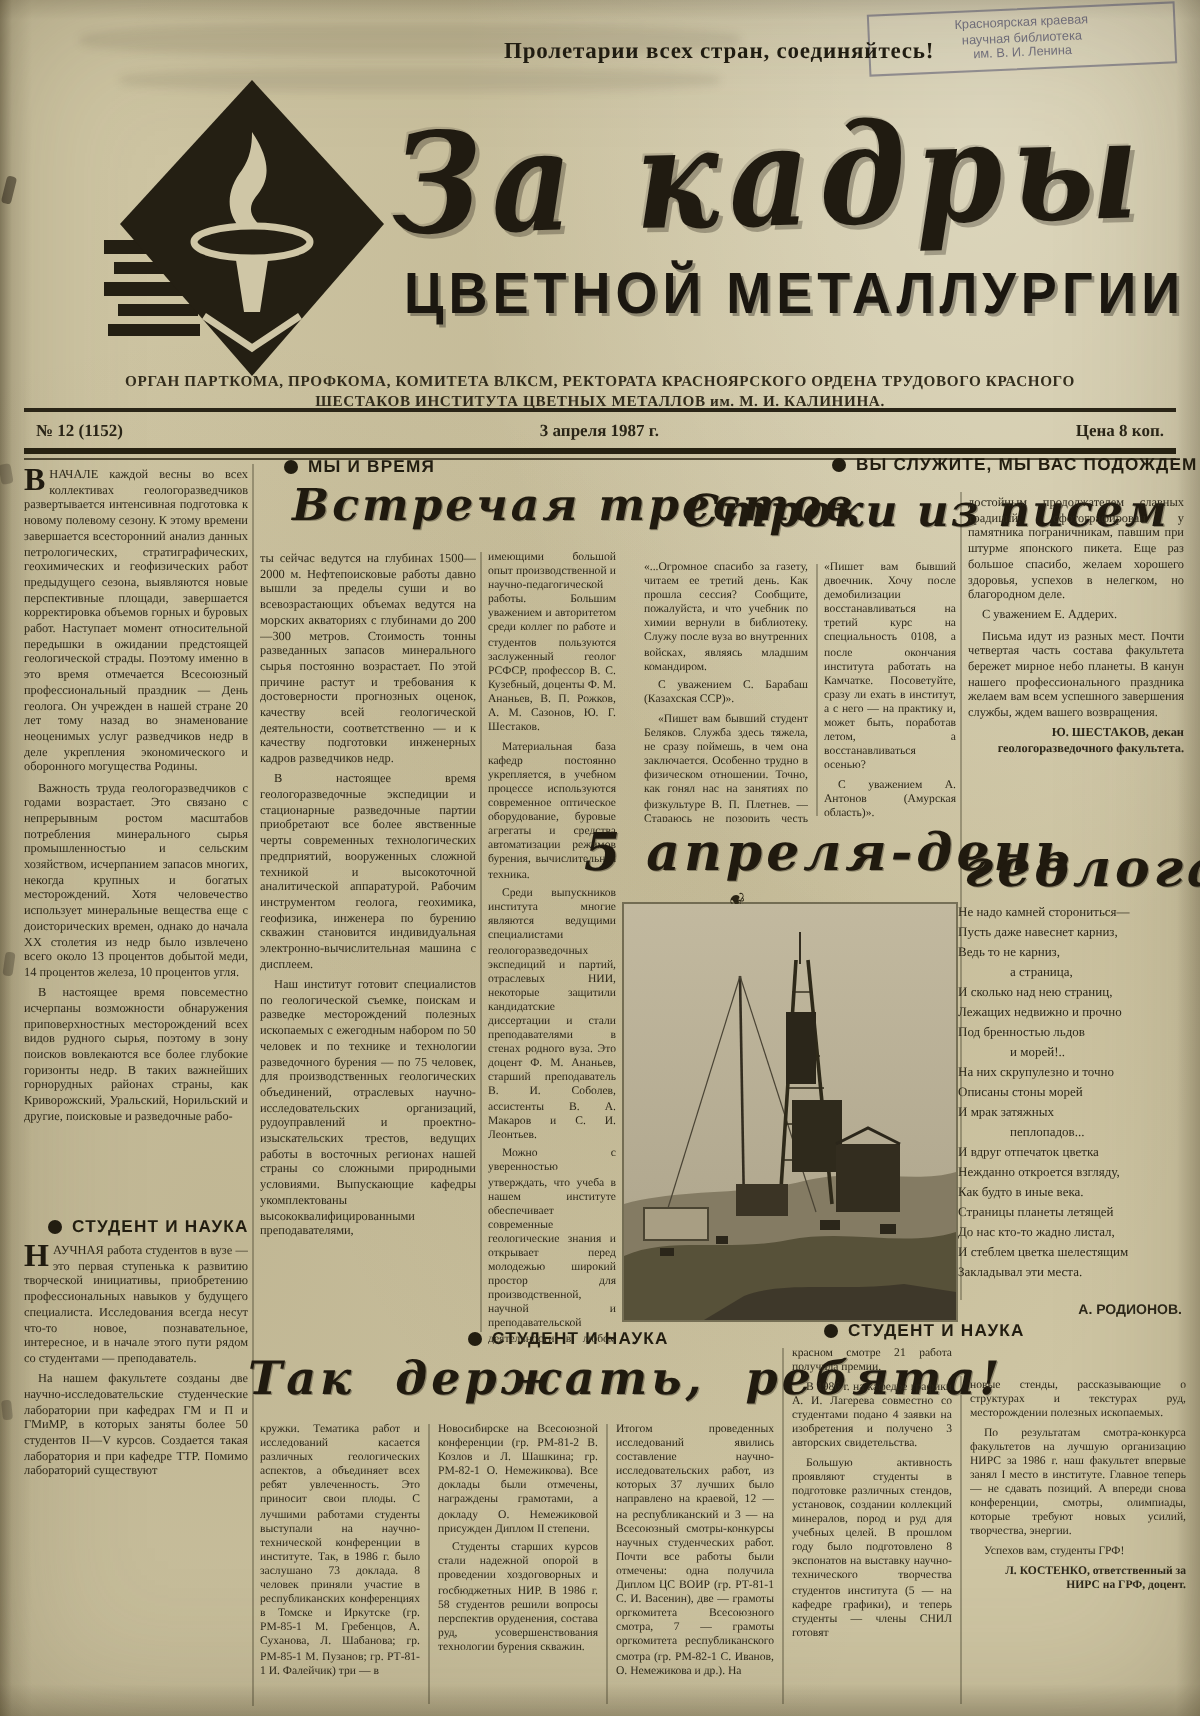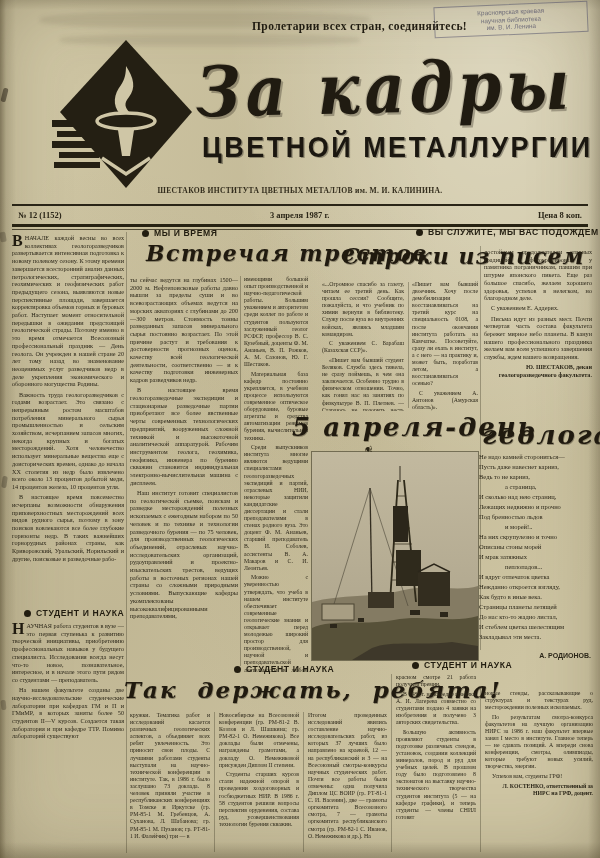--- a/index.html
+++ b/index.html
@@ -89,20 +89,21 @@
     <polygon points="74,4 140,76 74,152 8,76" fill="#241f13"></polygon>
     <path d="M74,30 C82,42 84,52 77,61 C72,67 72,71 79,78 L68,78 C60,69 62,58 69,49 C73,43 74,37 74,30 Z" fill="#cfc6a6"></path>
     <ellipse cx="74" cy="85" rx="29" ry="8" fill="none" stroke="#cfc6a6" stroke-width="3.5"></ellipse>
     <path d="M66,94 L82,94 L78,120 L70,120 Z" fill="#cfc6a6"></path>
     <path d="M50,122 L74,138 L98,122" fill="none" stroke="#cfc6a6" stroke-width="3.5"></path>
   </svg>
 
   <div class="abs title" style="left:196px;top:52px;">За кадры</div>
   <div class="abs subtitle" style="left:202px;top:132px;">ЦВЕТНОЙ МЕТАЛЛУРГИИ</div>
   <div class="abs organ" style="left:40px;top:186px;width:520px;">
+    <div>ОРГАН ПАРТКОМА, ПРОФКОМА, КОМИТЕТА ВЛКСМ, РЕКТОРАТА КРАСНОЯРСКОГО ОРДЕНА ТРУДОВОГО КРАСНОГО</div>
     <div>ШЕСТАКОВ ИНСТИТУТА ЦВЕТНЫХ МЕТАЛЛОВ им. М. И. КАЛИНИНА.</div>
   </div>
 
   <div class="abs infobar">
     <span>№ 12 (1152)</span>
     <span>3 апреля 1987 г.</span>
     <span>Цена 8 коп.</span>
   </div>
   <div class="abs thickrule"></div>
   <div class="abs thinrule"></div>

